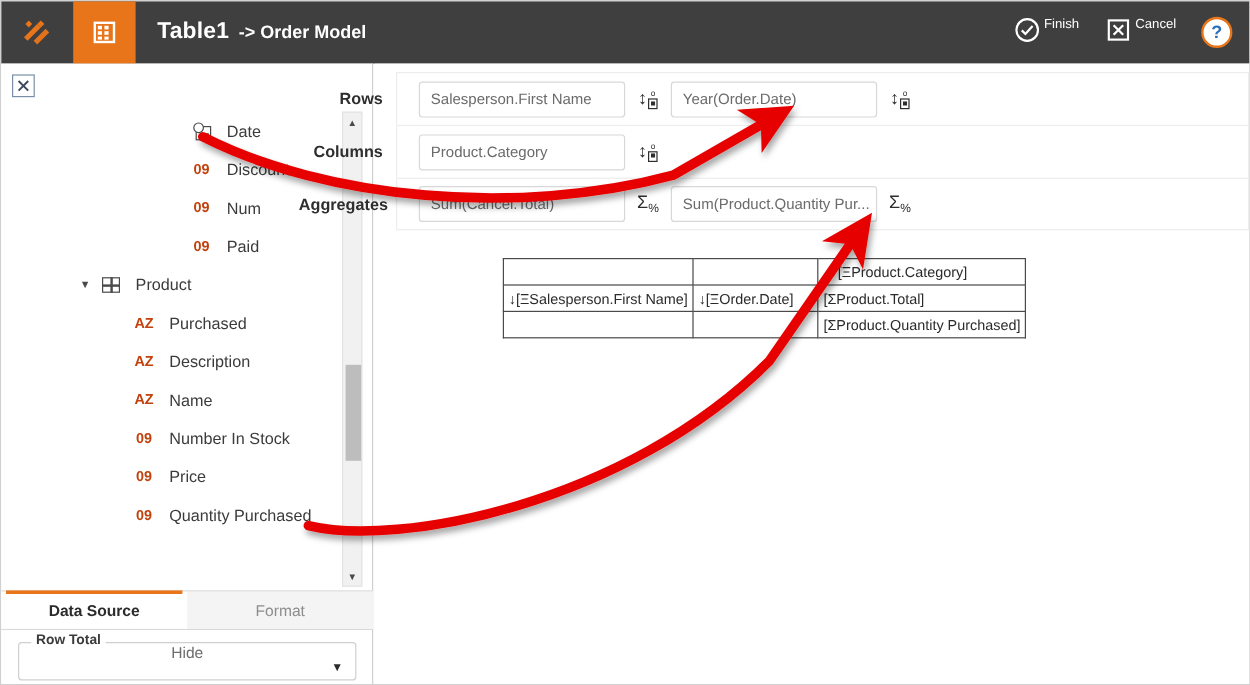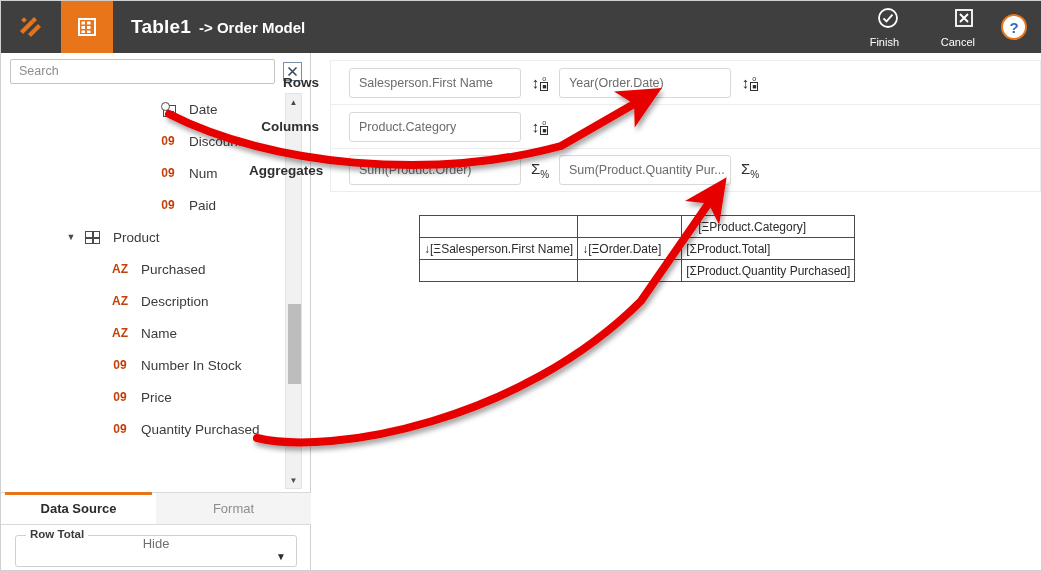--- a/index.html
+++ b/index.html
@@ -39,21 +39,21 @@
   }
   .title-main { font-size: 19px; font-weight: bold; letter-spacing: .2px; }
   .title-sub  { font-size: 15px; font-weight: bold; }
 
   .header-actions {
     margin-left: auto;
     display: flex; align-items: center; gap: 22px;
     padding-right: 16px;
   }
   .hdr-btn {
-    display: flex; flex-direction: column; align-items: flex-end;
+    display: flex; flex-direction: row; align-items: flex-start;
     gap: 3px; cursor: pointer; color: #ffffff;
     width: 54px;
   }
   .hdr-btn .lbl { font-size: 11px; }
   .help-btn {
     width: 26px; height: 26px; border-radius: 50%;
     background: #ffffff; border: 2px solid #e8751a;
     display: flex; align-items: center; justify-content: center;
     color: #2a6ebb; font-size: 15px; font-weight: bold;
     cursor: pointer; margin-left: 4px;
@@ -320,21 +320,20 @@
       </div>
       <div class="help-btn">
         <span>?</span>
       </div>
     </div>
   </div>
 
   <div class="left-panel">
 
     <div class="search-row">
-      <input class="search-input" type="text" placeholder="Search" style="">
       <div class="clear-btn">
         <svg width="11" height="11" viewBox="0 0 11 11">
           <path d="M1.5 1.5 L9.5 9.5 M9.5 1.5 L1.5 9.5" stroke="#3a4a5c" stroke-width="1.6"></path>
         </svg>
       </div>
     </div>
 
     <div class="tree-area">
       <div class="tree-list" id="tree-list">
           <div class="tree-row ind-1">
@@ -481,21 +480,21 @@
                 </span>
             </span>
           </div>
         </div>
       </div>
 
       <div class="frow">
         <div class="rlabel">Aggregates</div>
         <div class="frow-inner">
           <div class="chip">
-            <span>Sum(Product.Order)</span>
+            <span>Sum(Cancel.Total)</span>
           </div>
           <div class="chip-ico">
             <span class="sum-ico">Σ<sub>%</sub></span>
           </div>
           <div class="chip">
             <span>Sum(Product.Quantity Pur...</span>
           </div>
           <div class="chip-ico">
             <span class="sum-ico">Σ<sub>%</sub></span>
           </div>

